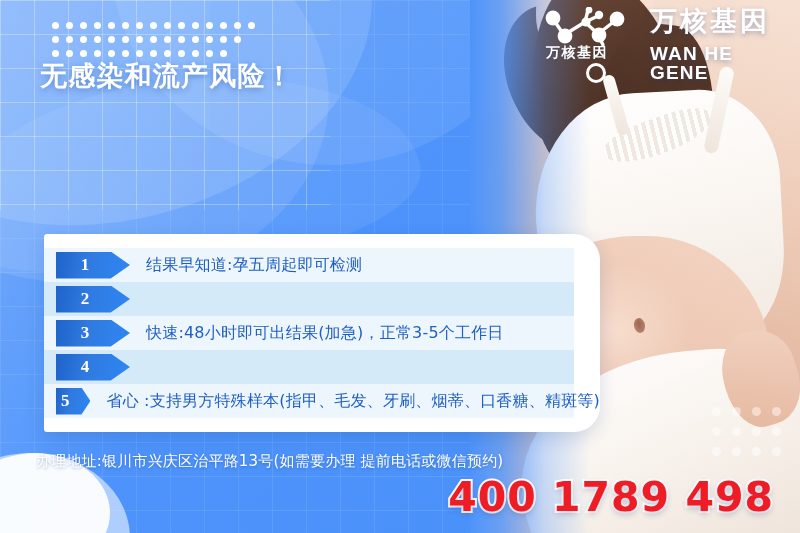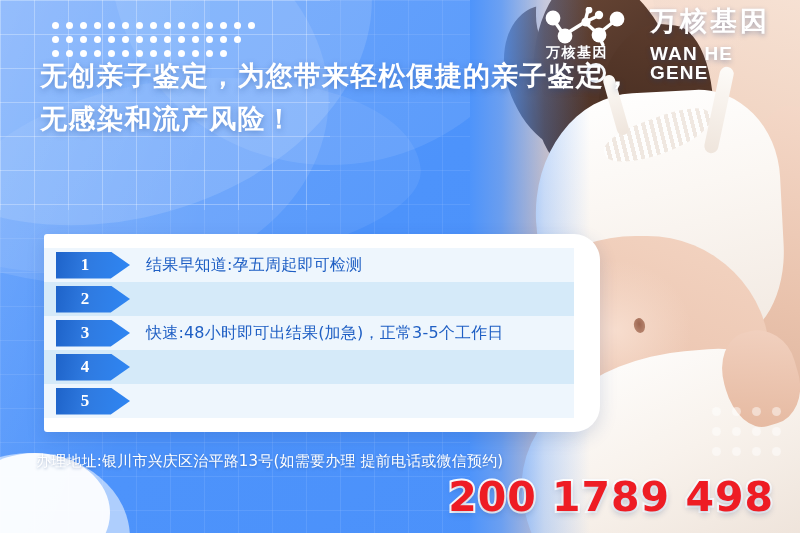--- a/index.html
+++ b/index.html
@@ -437,21 +437,20 @@
       <div class="logo-cn-small">万核基因</div>
       <div class="logo-dot-ring"></div>
     </div>
     <div class="logo-text">
       <div class="logo-cn-big">万核基因</div>
       <div class="logo-en">WAN HE GENE</div>
     </div>
   </div>
 
   <div class="headline">
-    <p>无创亲子鉴定，为您带来轻松便捷的亲子鉴定，</p>
     <p>无感染和流产风险！</p>
   </div>
 
   <div class="panel">
     <div class="row">
       <div class="stripe"></div>
       <div class="badge">
           <span>1</span>
         </div>
       <div class="row-text">结果早知道:孕五周起即可检测</div>
@@ -473,19 +472,20 @@
       <div class="stripe"></div>
       <div class="badge">
           <span>4</span>
         </div>
     </div>
     <div class="row">
       <div class="stripe"></div>
       <div class="badge">
           <span>5</span>
         </div>
+      <div class="row-text">省心 :支持男方特殊样本(指甲、毛发、牙刷、烟蒂、口香糖、精斑等)</div>
     </div>
   </div>
 
   <div class="address">办理地址:银川市兴庆区治平路13号(如需要办理 提前电话或微信预约)</div>
-  <div class="phone">200 1789 498</div>
+  <div class="phone">400 1789 498</div>
 
 </div>
 
 </body></html>

